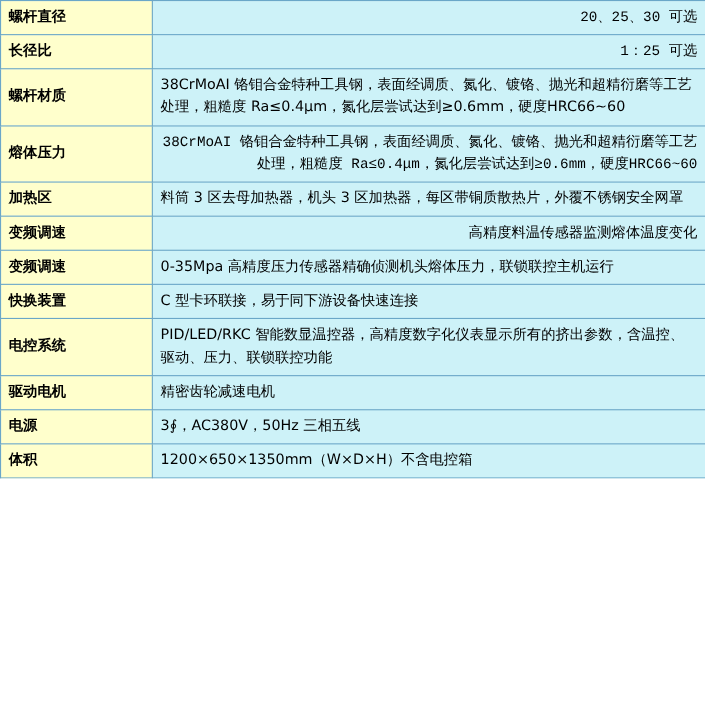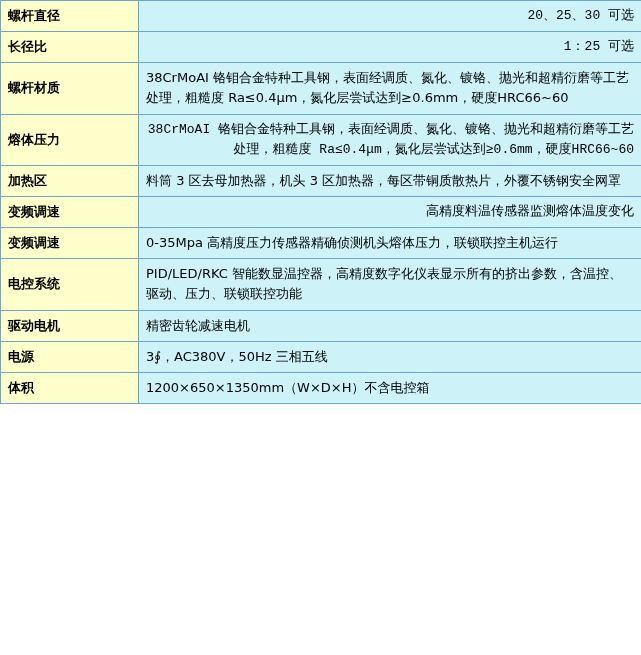--- a/index.html
+++ b/index.html
@@ -73,20 +73,24 @@
       </tr>
       <tr>
         <td class="label">变频调速</td>
         <td class="value center">高精度料温传感器监测熔体温度变化</td>
       </tr>
       <tr>
         <td class="label">变频调速</td>
         <td class="value left">0-35Mpa 高精度压力传感器精确侦测机头熔体压力，联锁联控主机运行</td>
       </tr>
       <tr>
+        <td class="label">快换装置</td>
+        <td class="value left">C 型卡环联接，易于同下游设备快速连接</td>
+      </tr>
+      <tr>
         <td class="label">电控系统</td>
         <td class="value left">PID/LED/RKC 智能数显温控器，高精度数字化仪表显示所有的挤出参数，含温控、驱动、压力、联锁联控功能</td>
       </tr>
       <tr>
         <td class="label">驱动电机</td>
         <td class="value left">精密齿轮减速电机</td>
       </tr>
       <tr>
         <td class="label">电源</td>
         <td class="value left">3∮，AC380V，50Hz 三相五线</td>

